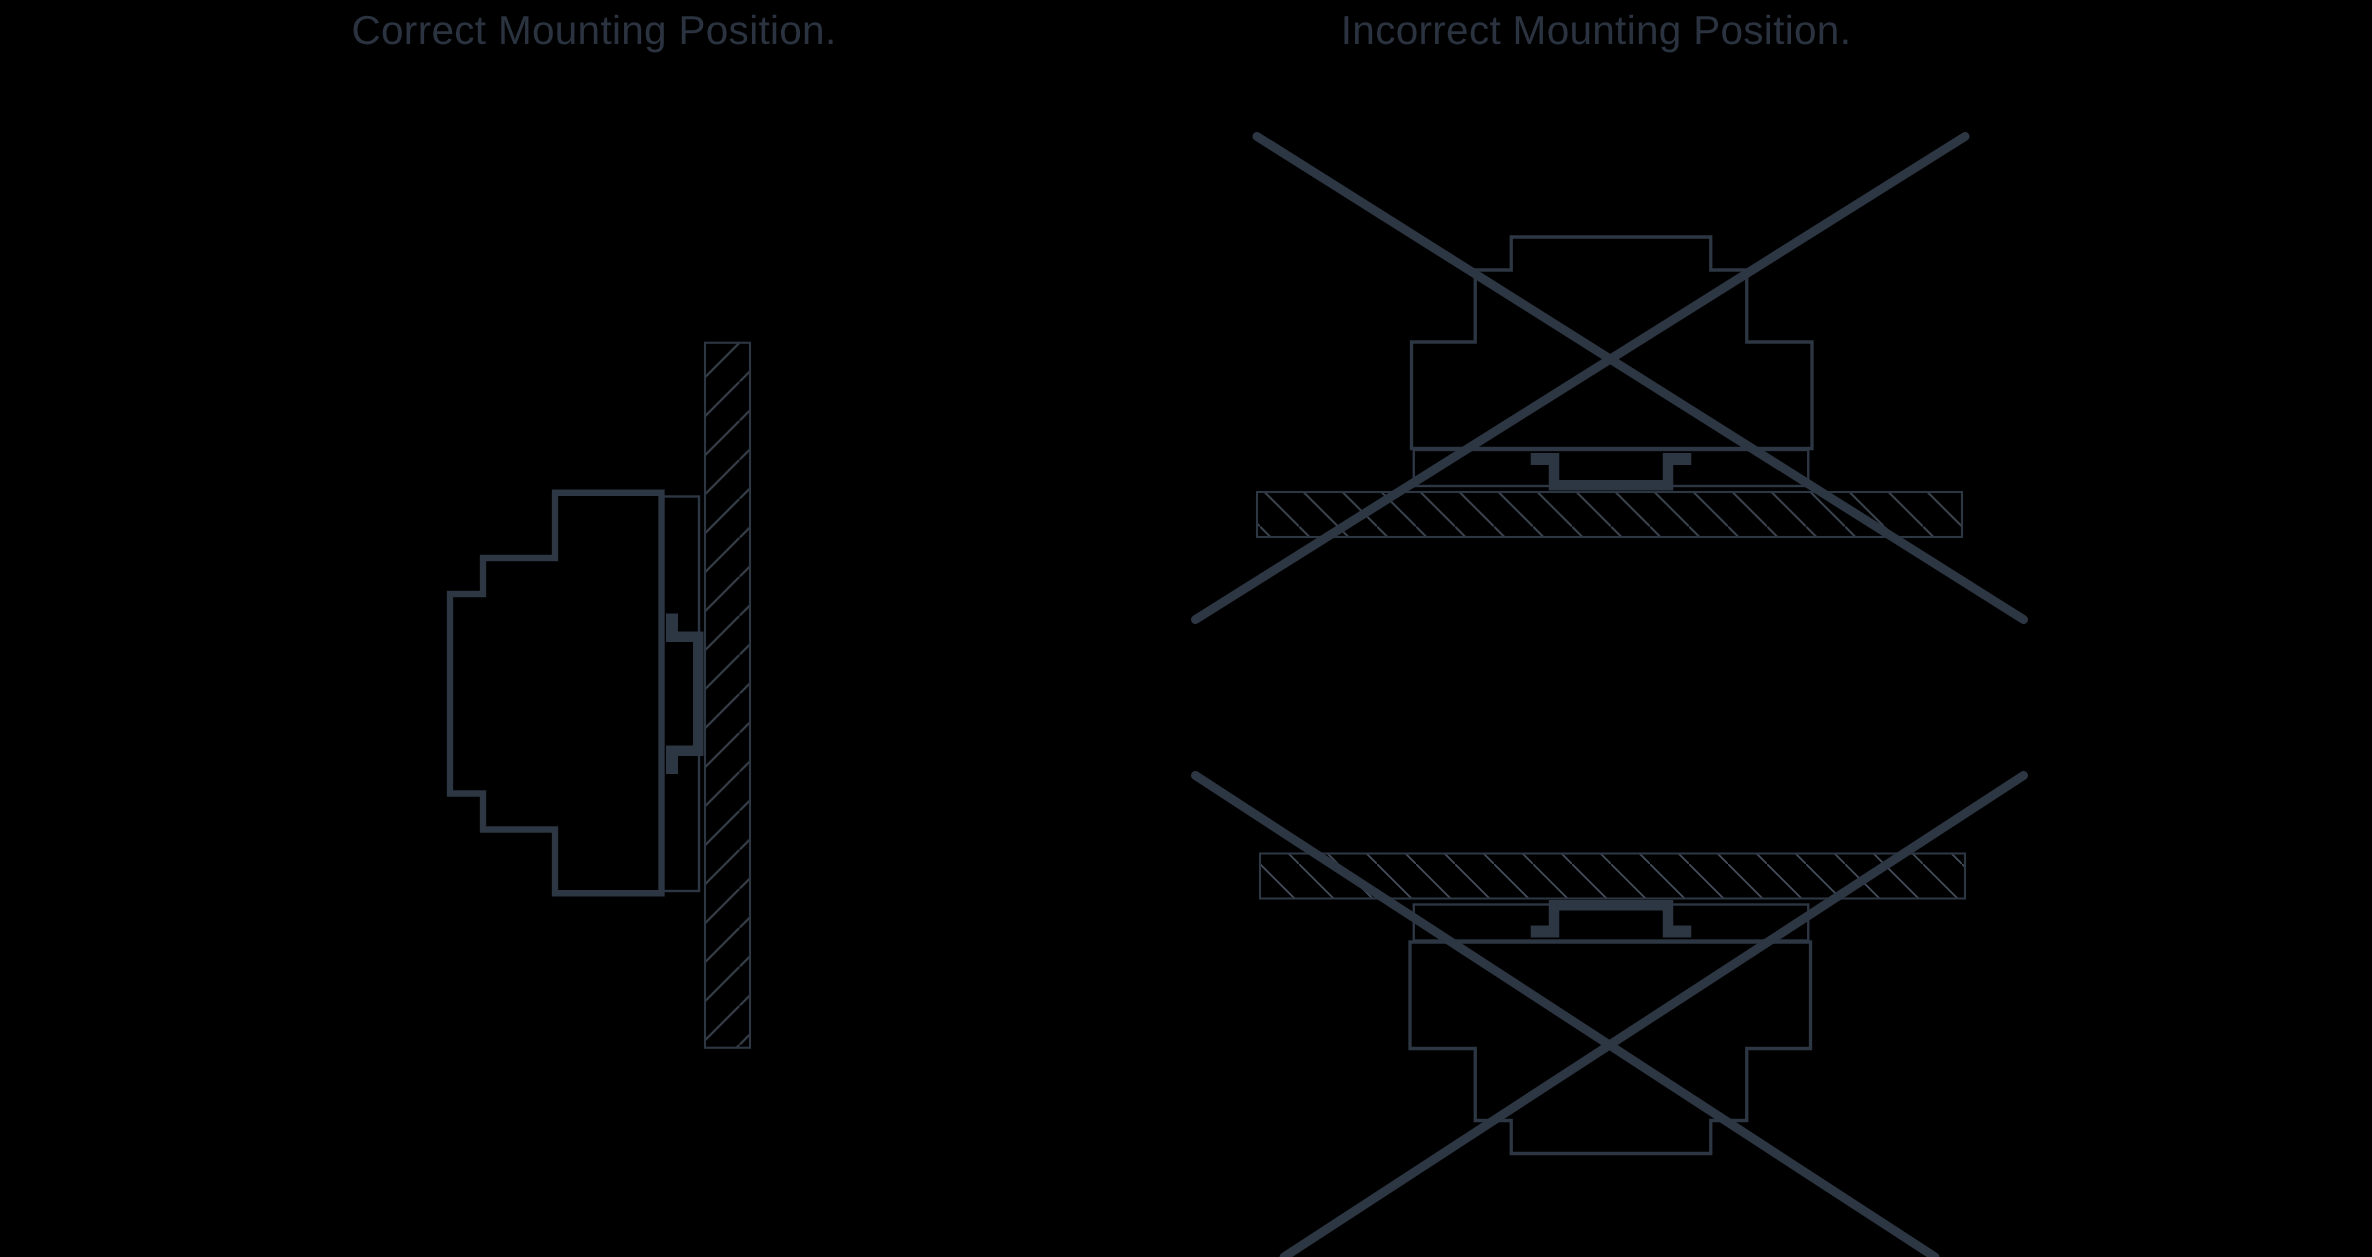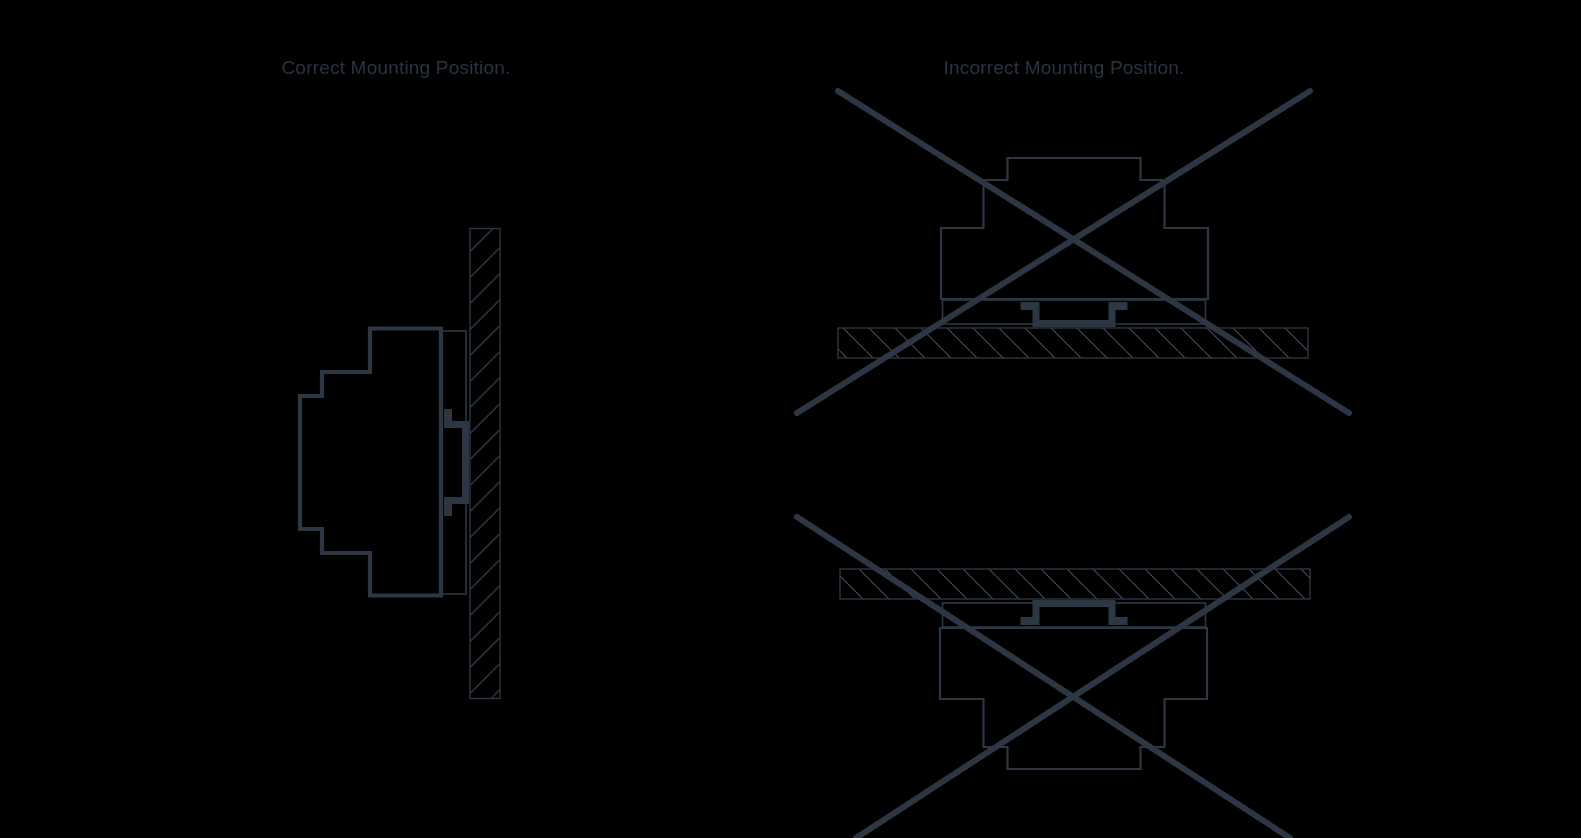--- a/index.html
+++ b/index.html
@@ -17,26 +17,25 @@
     position: relative;
     width: 1581px;
     height: 838px;
     background: var(--background);
     overflow: hidden;
   }
   .fig-title {
     position: absolute;
     top: 5px;
     transform: translateX(-50%);
-    font-size: 19px;
+    font-size: 27px;
     line-height: 30px;
     color: var(--text-color);
     white-space: nowrap;
     letter-spacing: 0.2px;
-    margin-top: 48px;
   }
   .fig-title.correct   { left: 396px; }
   .fig-title.incorrect { left: 1064px; }
 
   svg.diagram { position: absolute; left: 0; top: 0; display: block; }
 
   
   g.fig use {
     color: var(--line-color);
     stroke: var(--line-color);

